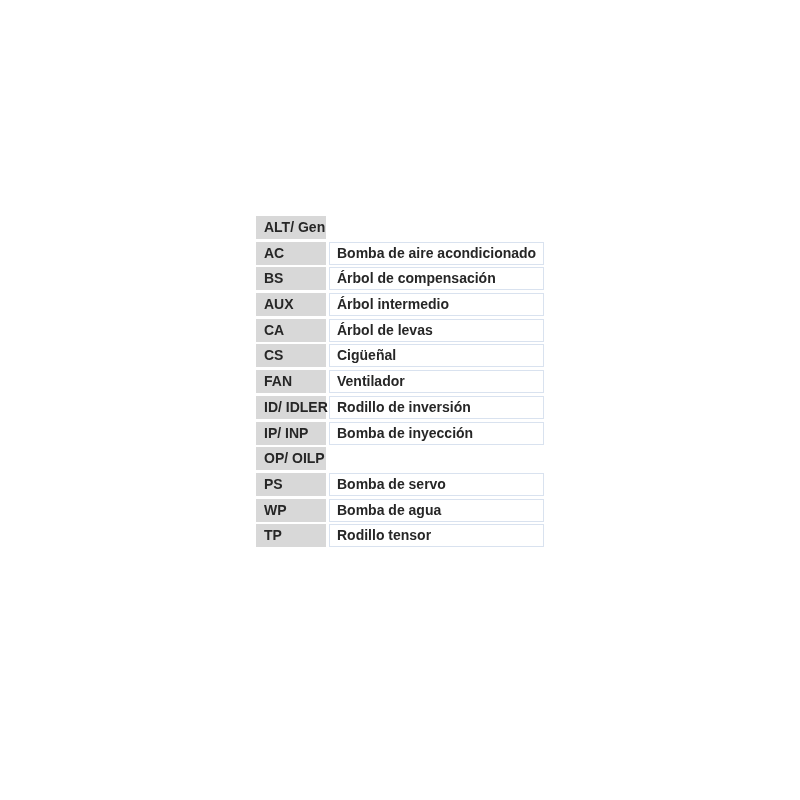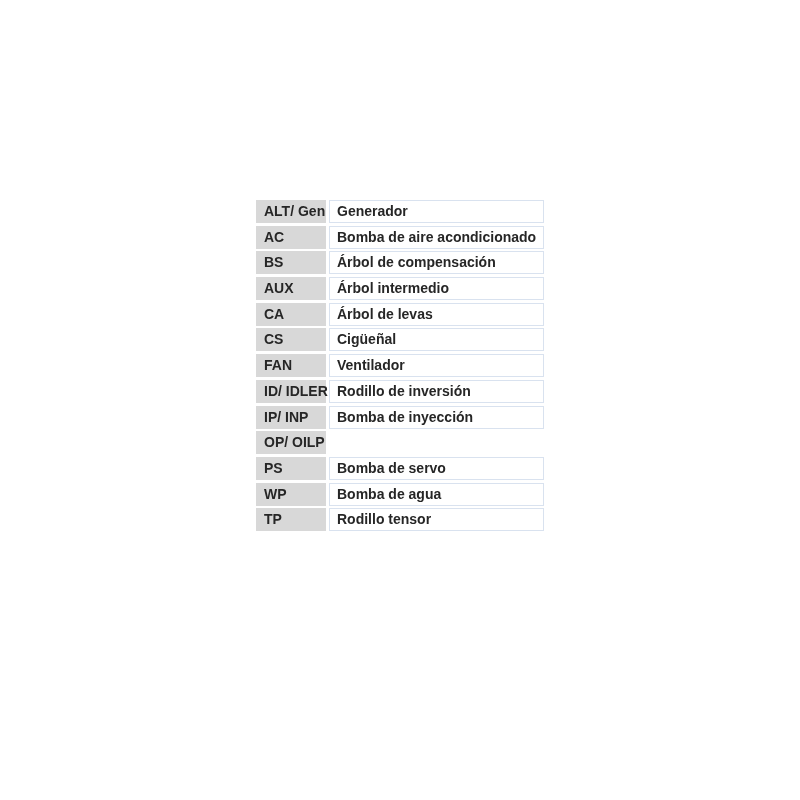--- a/index.html
+++ b/index.html
@@ -61,21 +61,21 @@
     height: 2px;
     background: #f8a30a;
   }
   .subbrand {
     font-weight: bold;
     font-size: 11.5px;
     color: #3d3d3d;
     letter-spacing: 0.2px;
   }
   .rows {
-    margin-top: 0;
+    margin-top: 16px;
     display: flex;
     flex-direction: column;
     row-gap: 2.7px;
   }
   .row {
     display: flex;
     column-gap: 3px;
     height: 23px;
   }
   .abbr {
@@ -107,21 +107,20 @@
 </head>
 <body>
 
 <div class="canvas">
   <div class="legend-card">
 
 
     <div class="rows" id="rows">
       <div class="row">
         <div class="abbr">ALT/ Gen</div>
-        <div class="desc">Generador</div>
       </div>
 
       <div class="row">
         <div class="abbr">AC</div>
         <div class="desc">Bomba de aire acondicionado</div>
       </div>
 
       <div class="row">
         <div class="abbr">BS</div>
         <div class="desc">Árbol de compensación</div>

